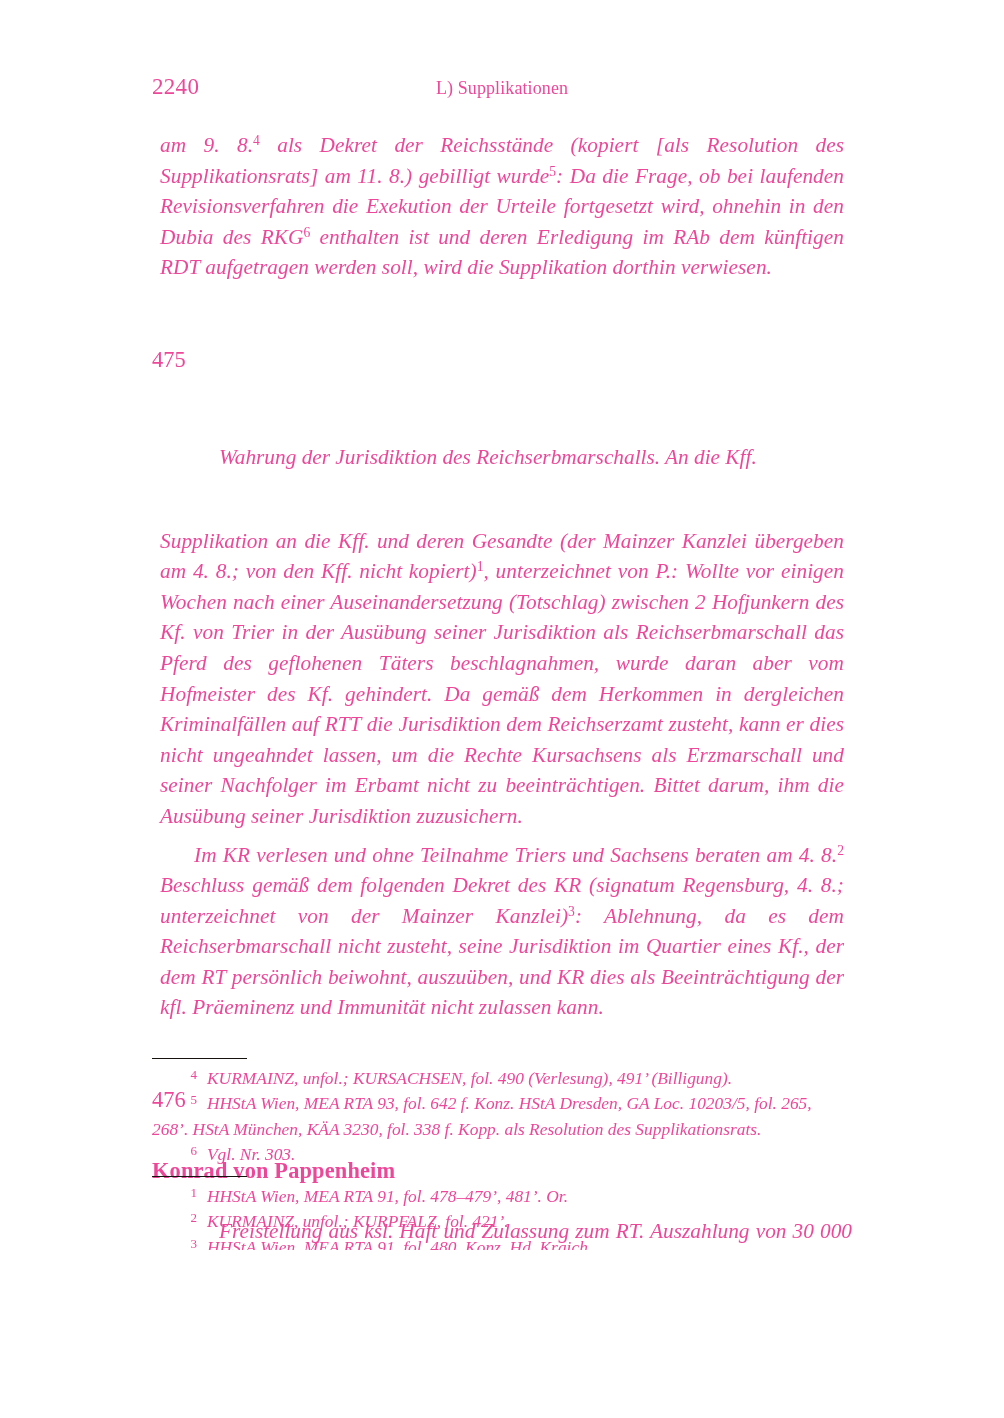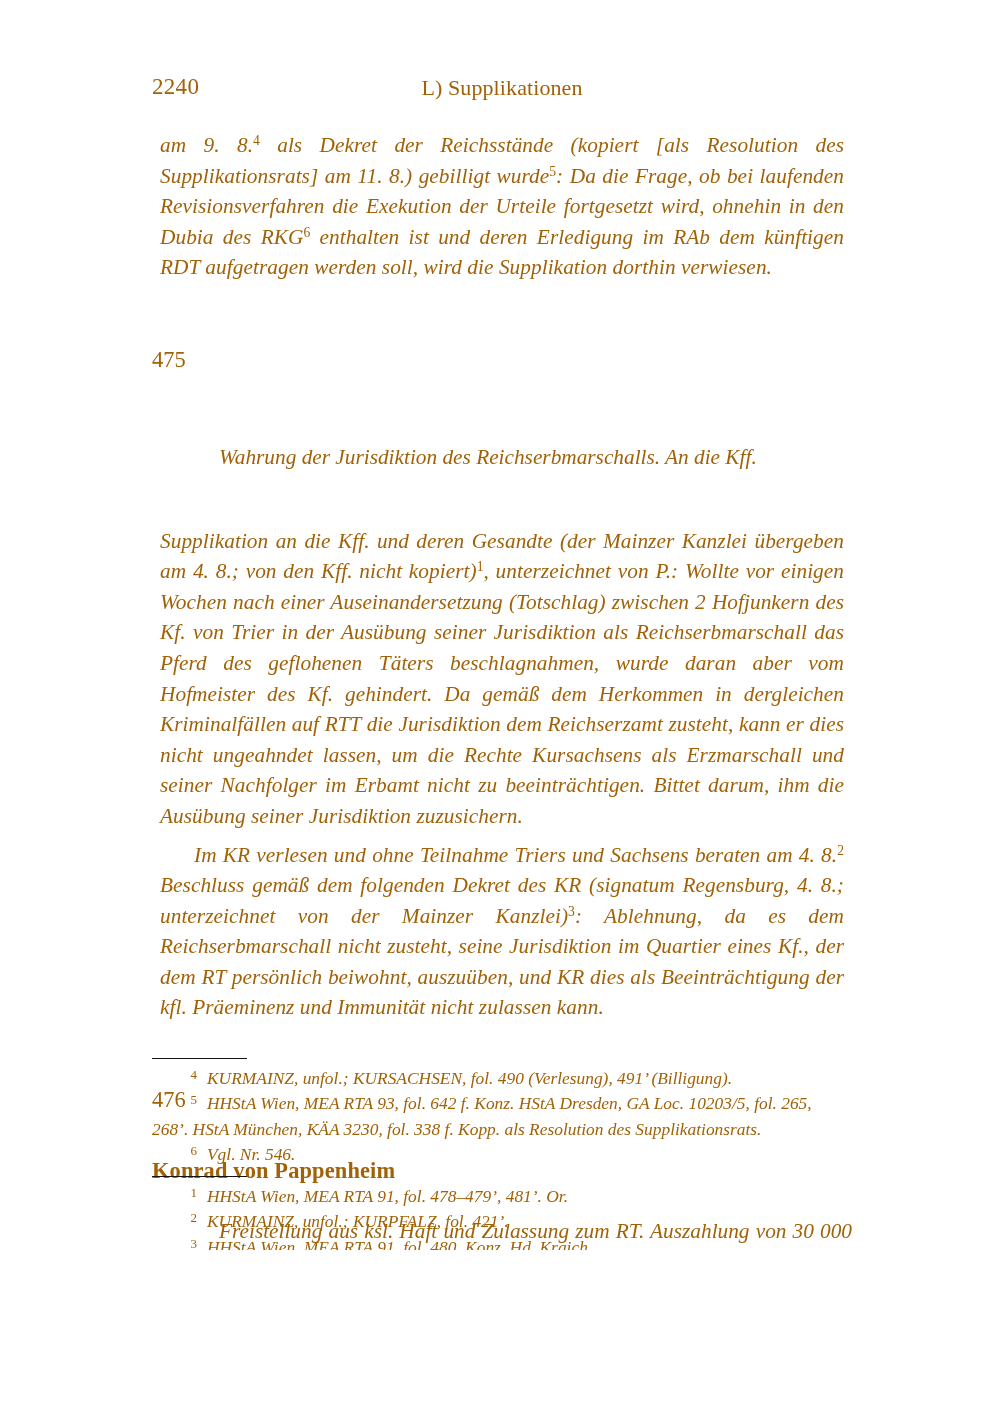--- a/index.html
+++ b/index.html
@@ -6,21 +6,21 @@
     margin: 0;
     padding: 0;
     background: #ffffff;
   }
   .page {
     position: relative;
     width: 1004px;
     height: 1250px;
     background: #ffffff;
     font-family: "Liberation Serif", "DejaVu Serif", serif;
-    color: #a16207;
+    color: #ec4899;
     overflow: hidden;
   }
 
   
   .running-head {
     position: absolute;
     left: 152px;
     top: 74px;
     width: 700px;
     height: 26px;
@@ -32,21 +32,21 @@
     font-size: 23px;
     letter-spacing: 0.3px;
     line-height: 26px;
   }
   .head-title {
     position: absolute;
     left: 0;
     top: 2px;
     width: 700px;
     text-align: center;
-    font-size: 22px;
+    font-size: 18px;
     line-height: 24px;
     letter-spacing: 0.1px;
   }
 
   
   .body-col {
     position: absolute;
     left: 152px;
     top: 122px;
     width: 700px;
@@ -197,21 +197,21 @@
   </div>
 
   <div class="footnotes" style="top:1058px;">
     <div class="fn-rule"></div>
 
     <p class="footnote"><span class="fn-marker"><sup>4</sup></span><span>KURMAINZ, unfol.; KURSACHSEN, fol. 490 (Verlesung), 491’ (Billigung).</span></p>
 
     <p class="footnote"><span class="fn-marker"><sup>5</sup></span><span>HHStA Wien, MEA RTA 93, fol. 642 f. Konz. HStA Dresden, GA Loc. 10203/5, fol. 265,</span></p>
     <p class="footnote cont">268’. HStA München, KÄA 3230, fol. 338 f. Kopp. als Resolution des Supplikationsrats.</p>
 
-    <p class="footnote"><span class="fn-marker"><sup>6</sup></span><span>Vgl. Nr. 546.</span></p>
+    <p class="footnote"><span class="fn-marker"><sup>6</sup></span><span>Vgl. Nr. 303.</span></p>
   </div>
 
   <div class="footnotes" style="top:1176px;">
     <div class="fn-rule"></div>
 
     <p class="footnote"><span class="fn-marker"><sup>1</sup></span><span>HHStA Wien, MEA RTA 91, fol. 478–479’, 481’. Or.</span></p>
 
     <p class="footnote"><span class="fn-marker"><sup>2</sup></span><span>KURMAINZ, unfol.; KURPFALZ, fol. 421’.</span></p>
 
     <p class="footnote"><span class="fn-marker"><sup>3</sup></span><span>HHStA Wien, MEA RTA 91, fol. 480. Konz. Hd. Kraich.</span></p>

